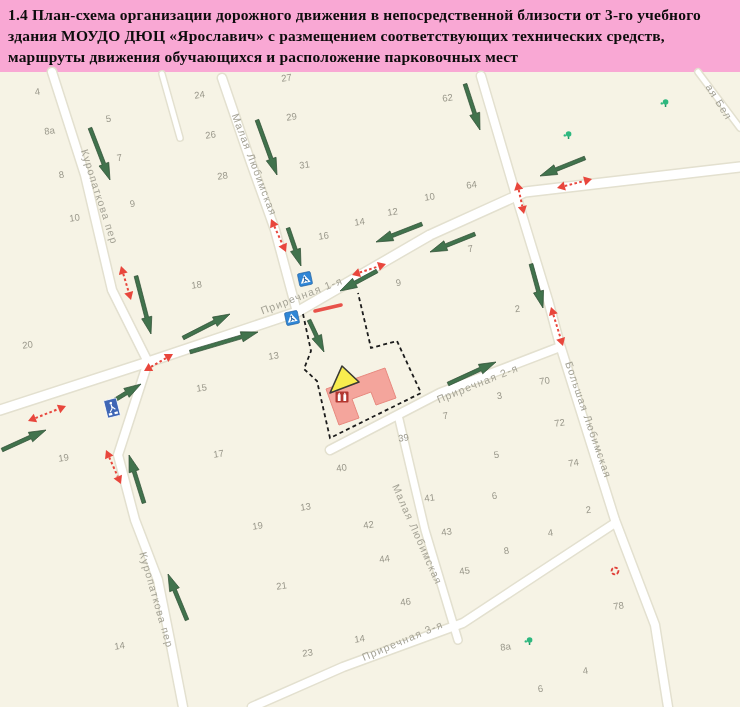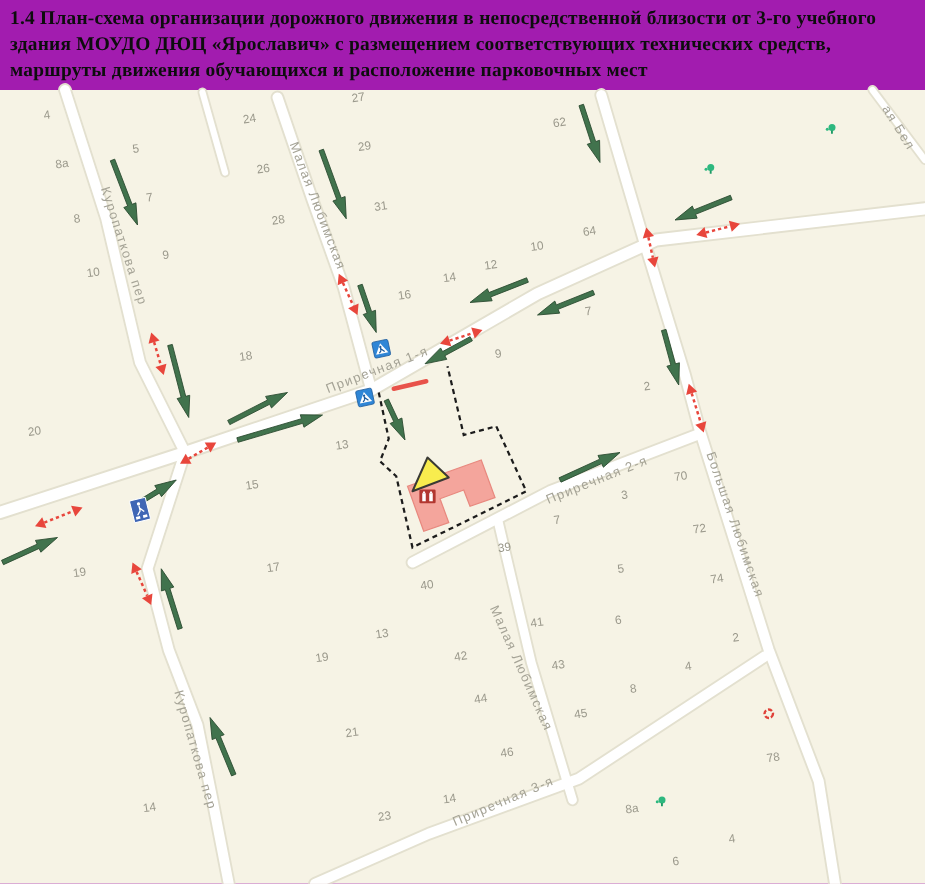--- a/index.html
+++ b/index.html
@@ -1,16 +1,16 @@
 <!DOCTYPE html>
 <html><head>
 <meta charset="utf-8">
 <style>
   html,body{margin:0;padding:0;}
-  .page{position:relative;width:740px;height:707px;background:#a21caf;overflow:hidden;
+  .page{position:relative;width:740px;height:707px;background:#f9a8d4;overflow:hidden;
         font-family:"Liberation Sans",sans-serif;}
   .title{position:absolute;top:5px;left:8px;width:720px;z-index:5;
          font-family:"Liberation Serif",serif;font-weight:bold;font-size:15.5px;
          line-height:1.34;color:#0d0d0d;letter-spacing:.2px;}
   svg.map{position:absolute;left:0;top:0;z-index:1;}
   text{font-family:"Liberation Sans",sans-serif;}
 </style>
 </head>
 <body>
 <div class="page">

